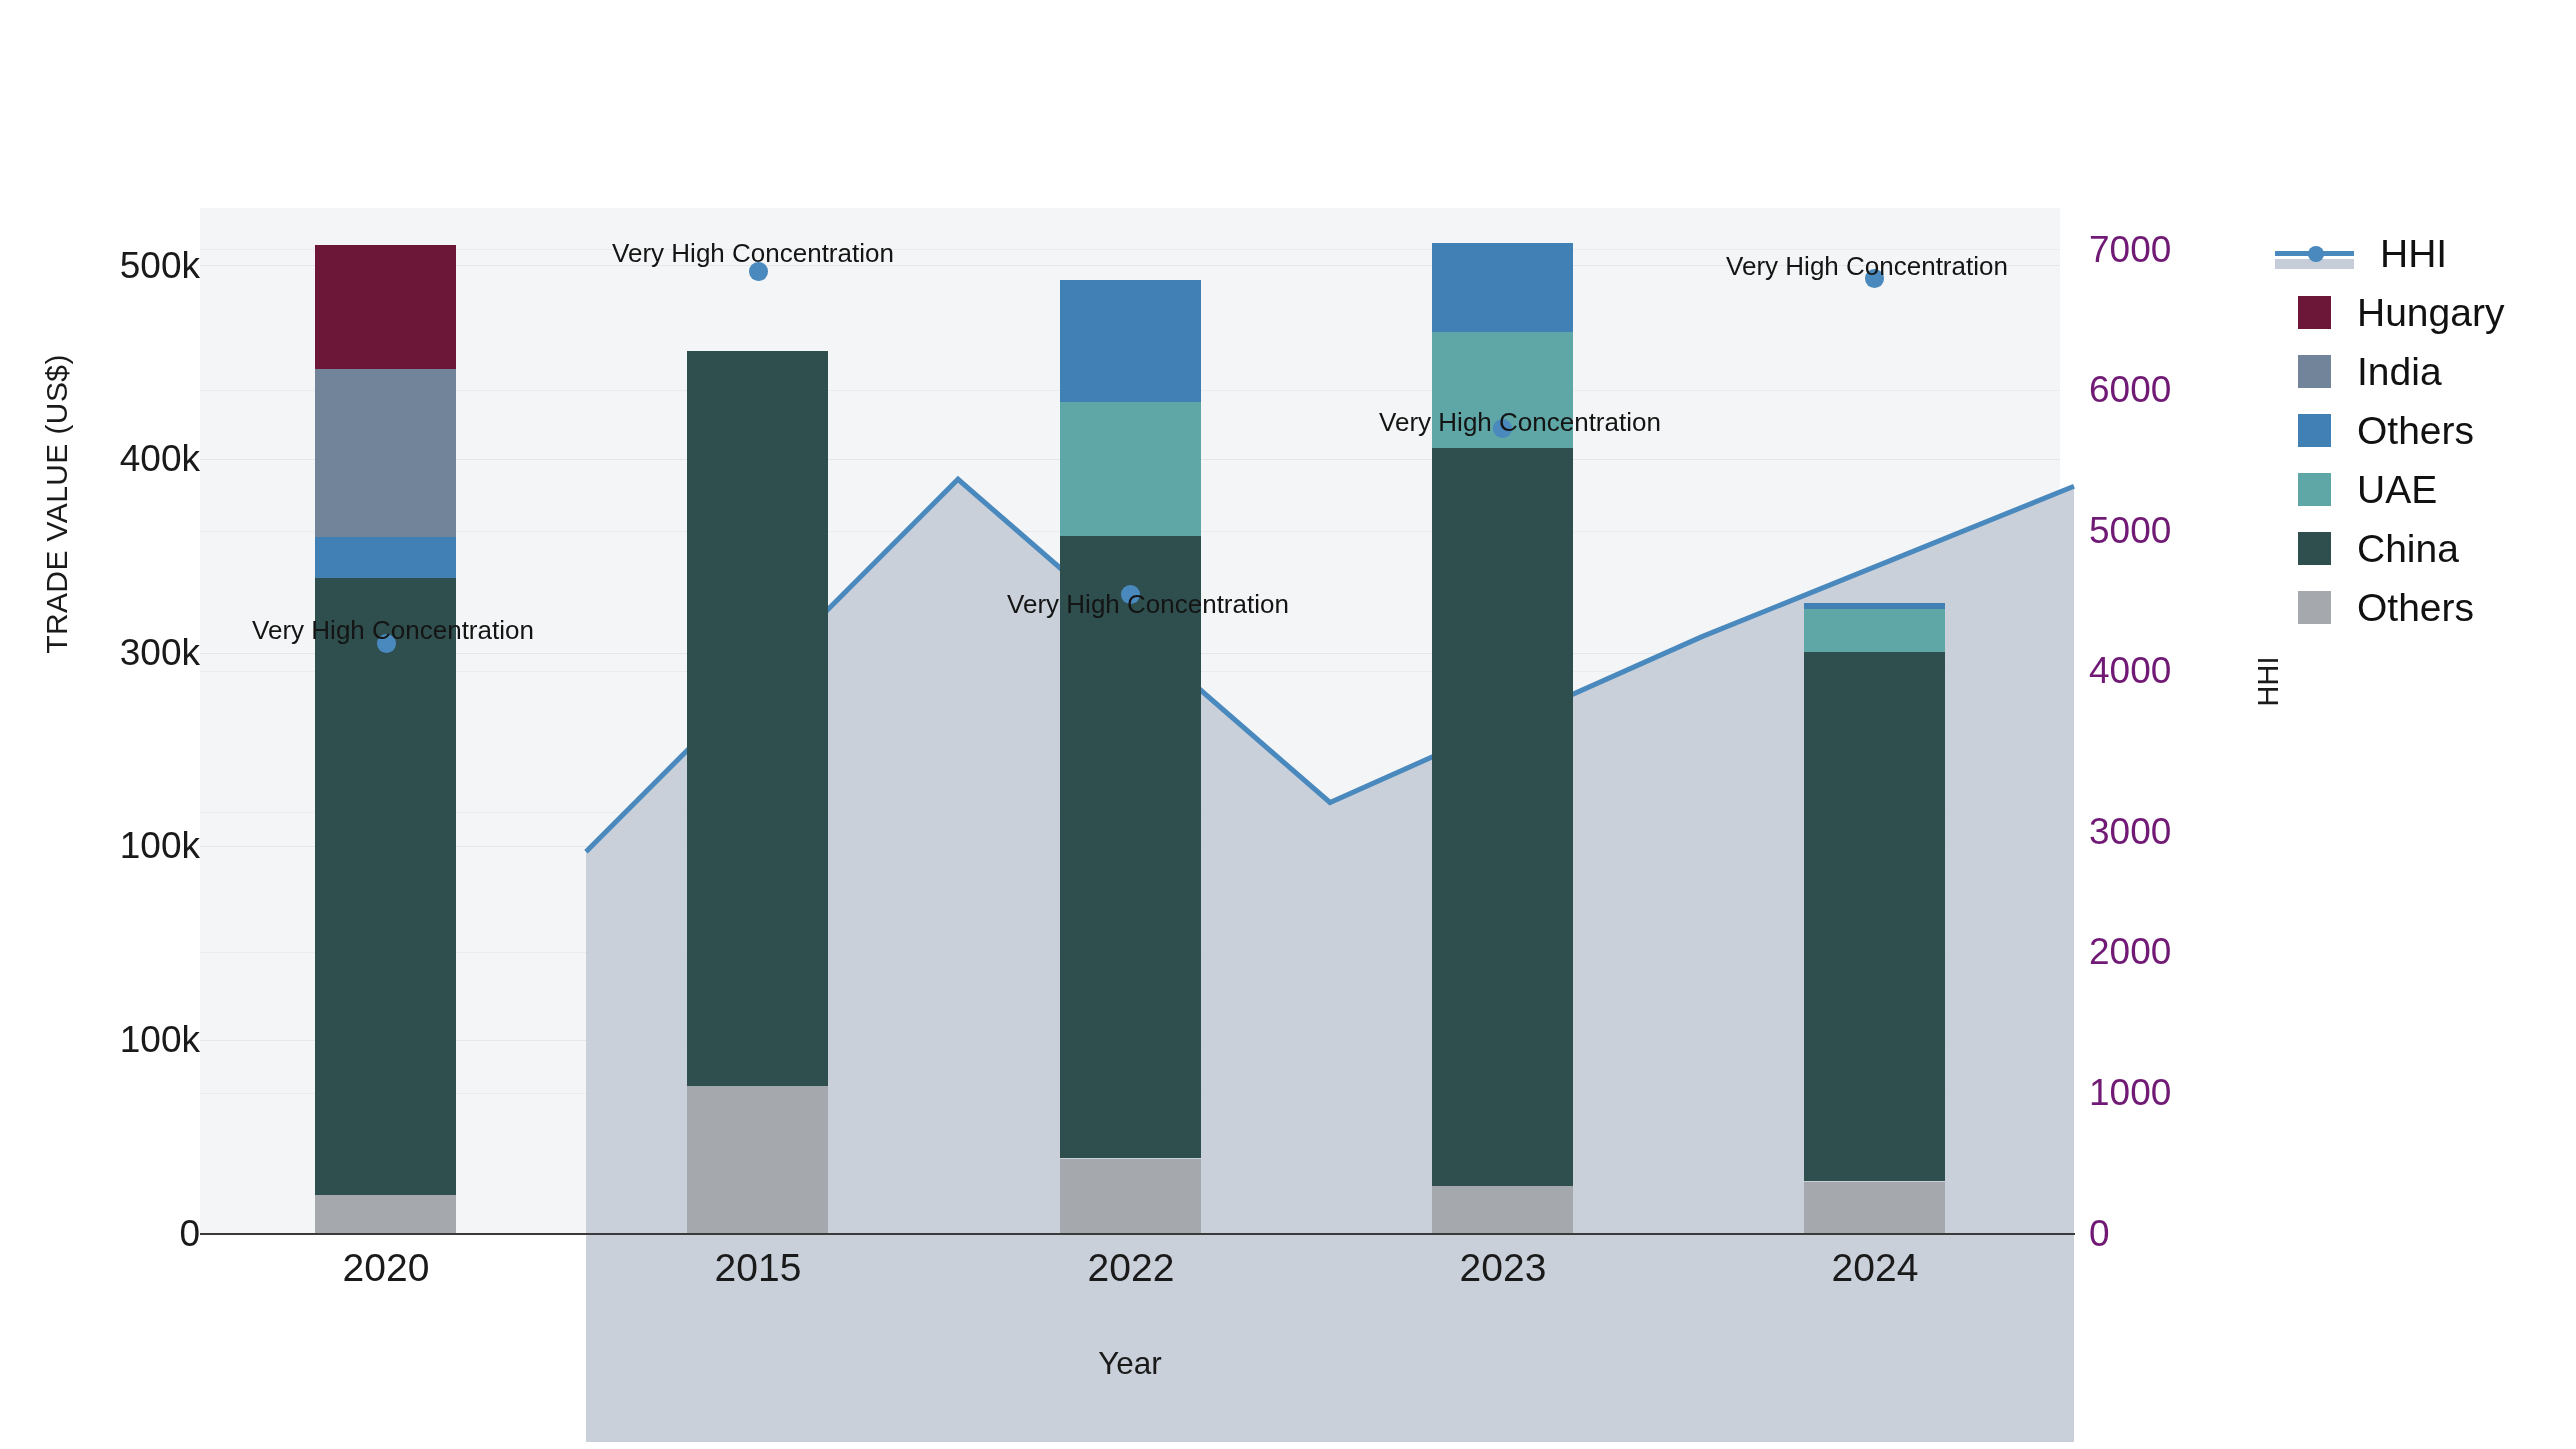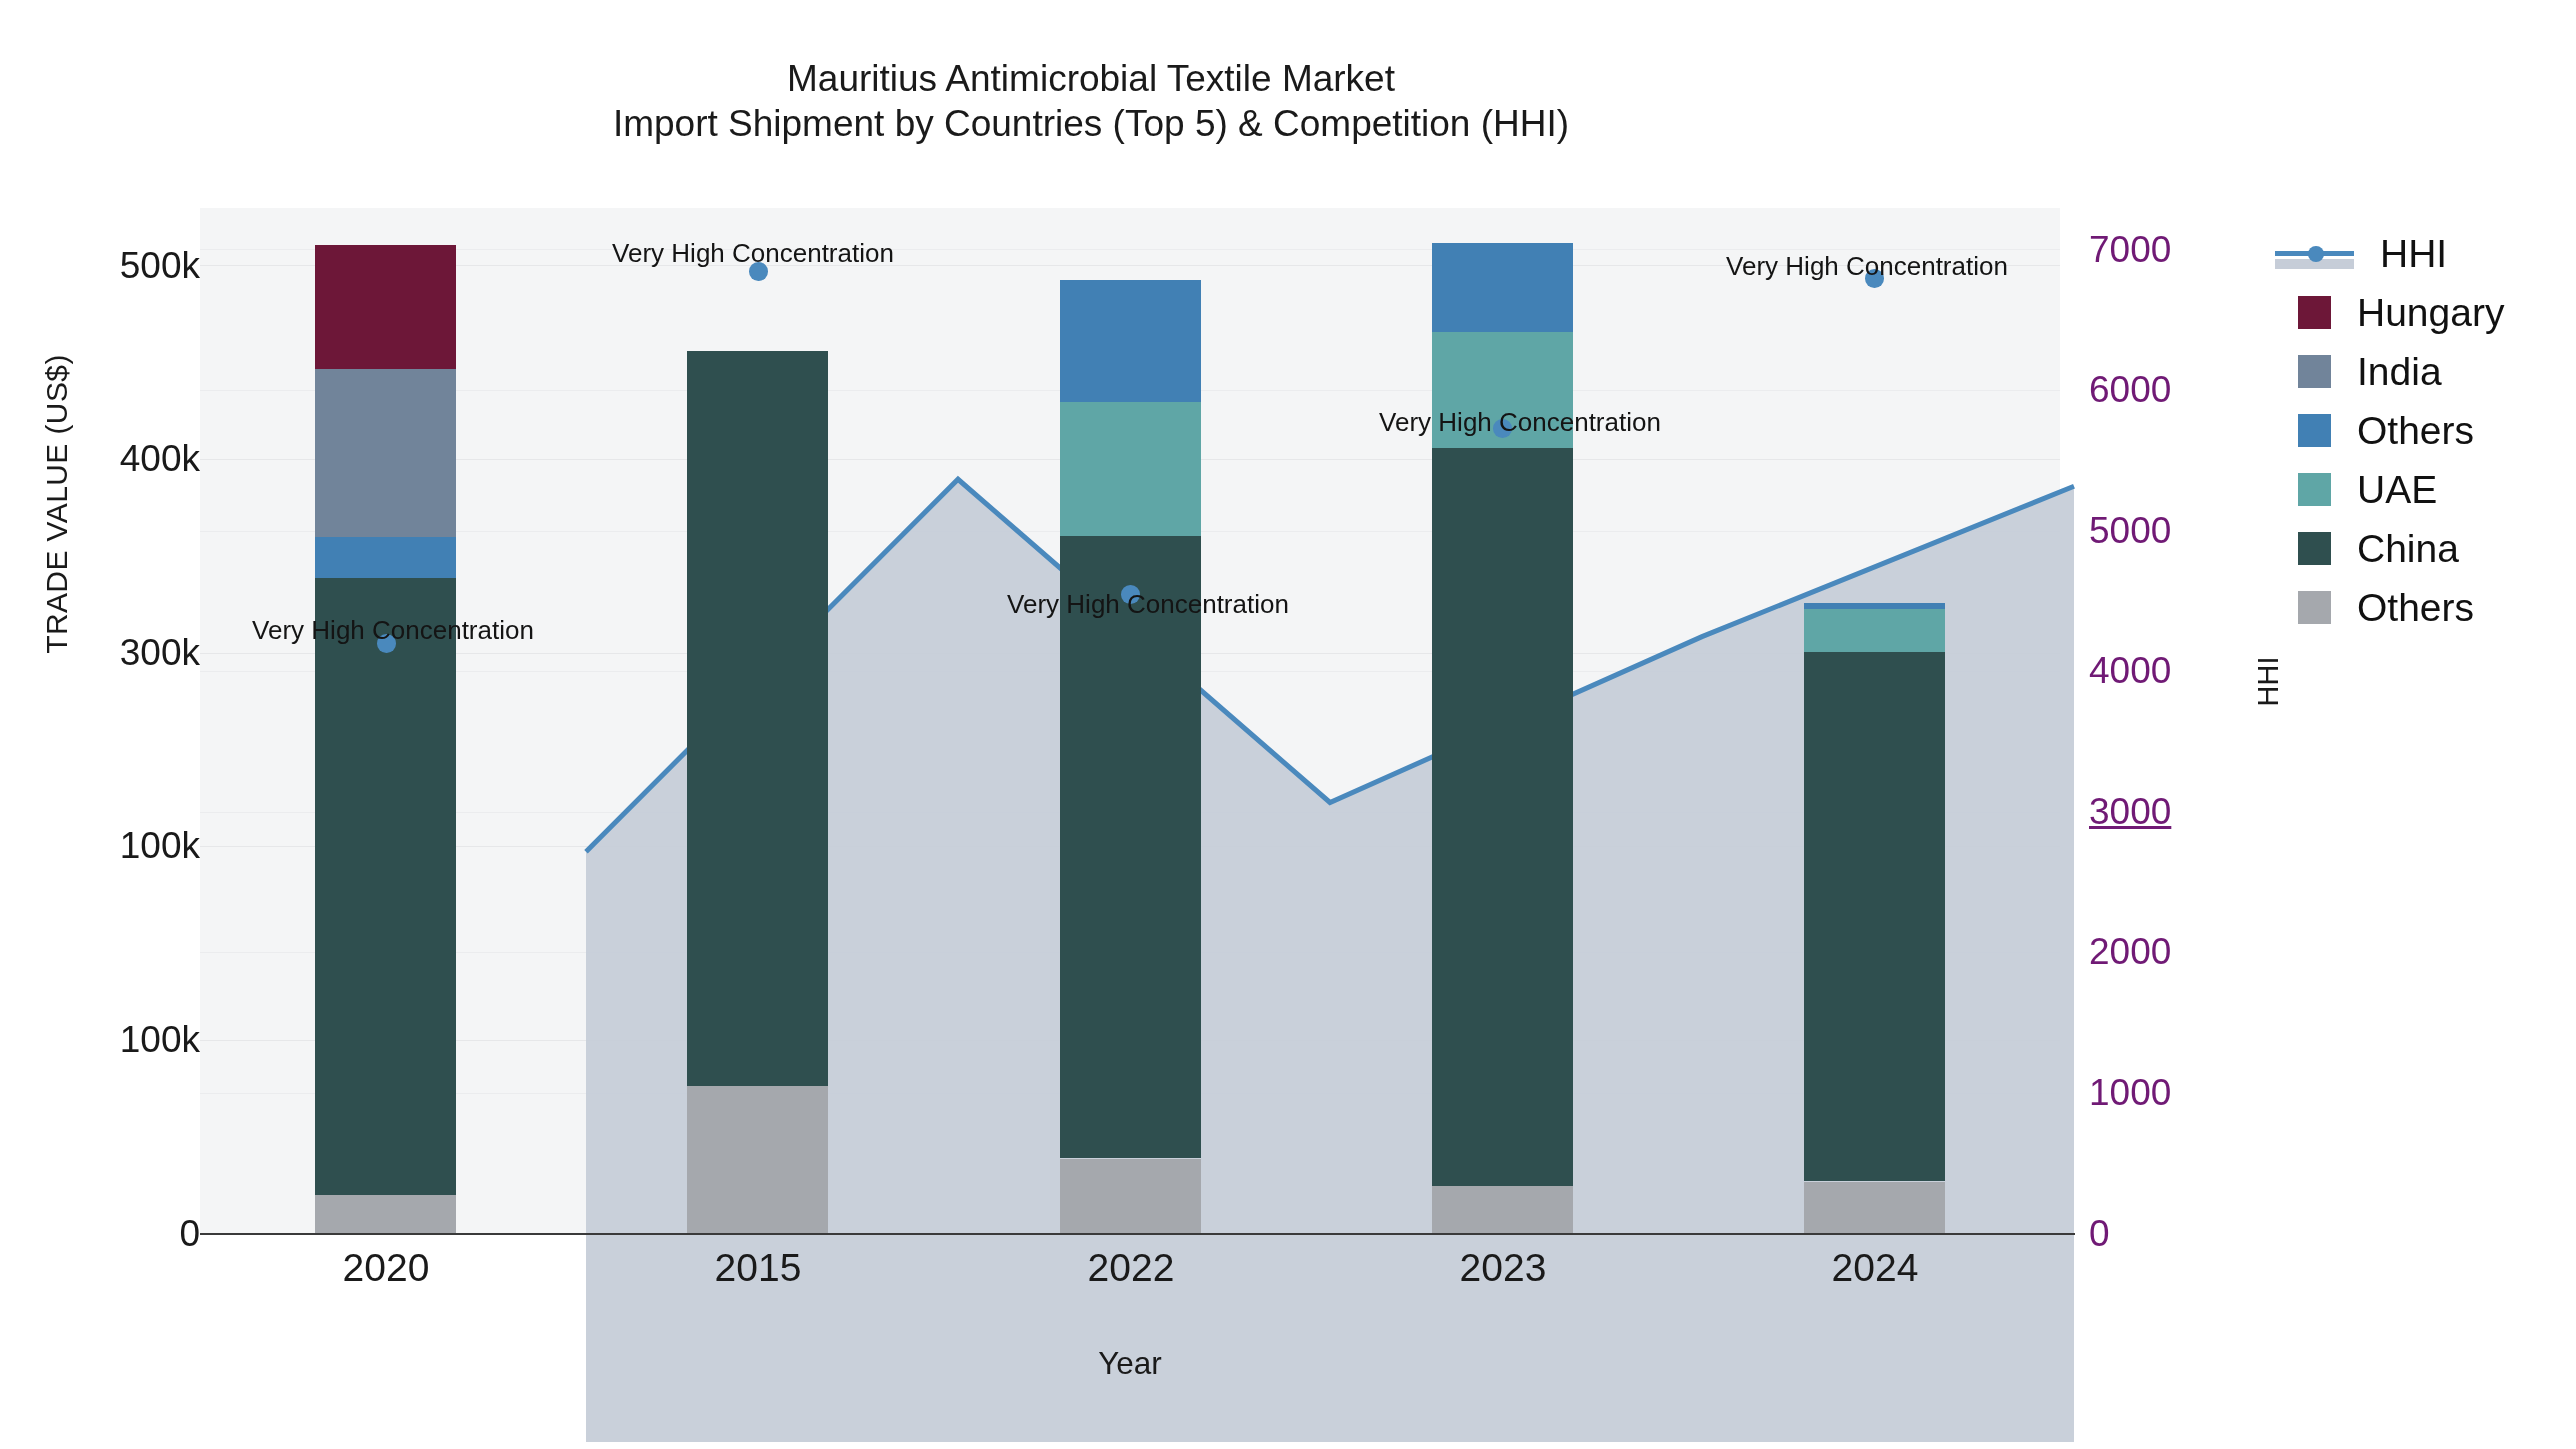--- a/index.html
+++ b/index.html
@@ -34,24 +34,20 @@
   .legend-line .band{position:absolute;left:0;right:0;top:21.5px;height:10px;background:#c6cdd8;}
   .legend-line .ln{position:absolute;left:0;right:0;top:14.3px;height:5px;background:#4a89bd;}
   .legend-line .dot{position:absolute;left:33px;top:9.3px;width:15.7px;height:15.7px;border-radius:50%;background:#4a89bd;}
   .legend-label{font-size:39px;color:#111;line-height:1;}
 </style>
 </head>
 <body>
 
 <div id="root">
 
-  <div class="title">
-    <div>Mauritius Antimicrobial Textile Market</div>
-    <div>Import Shipment by Countries (Top 5) &amp; Competition (HHI)</div>
-  </div>
 
   <div class="plot-bg">
     <div id="gridlines">
         <div class="gridline" style="top: 1025px;"></div>
         <div class="gridline" style="top: 832px;"></div>
         <div class="gridline" style="top: 638px;"></div>
         <div class="gridline" style="top: 445px;"></div>
         <div class="gridline" style="top: 251px;"></div>
         <div class="gridline" style="top: 57px;"></div>
         <div class="gridline" style="top: 1025px; background: rgb(235, 236, 238);"></div>
@@ -111,21 +107,21 @@
       <div class="ytick-left" style="top: 1040px;">100k</div>
       <div class="ytick-left" style="top: 846px;">100k</div>
       <div class="ytick-left" style="top: 653px;">300k</div>
       <div class="ytick-left" style="top: 459px;">400k</div>
       <div class="ytick-left" style="top: 266px;">500k</div>
     </div>
   <div id="yticks-right">
       <div class="ytick-right" style="top: 1234px;">0</div>
       <div class="ytick-right" style="top: 1093px;">1000</div>
       <div class="ytick-right" style="top: 952px;">2000</div>
-      <div class="ytick-right" style="top: 812px; text-decoration: underline;">3000</div>
+      <div class="ytick-right" style="top: 832px;">3000</div>
       <div class="ytick-right" style="top: 671px;">4000</div>
       <div class="ytick-right" style="top: 531px;">5000</div>
       <div class="ytick-right" style="top: 390px;">6000</div>
       <div class="ytick-right" style="top: 250px;">7000</div>
     </div>
   <div id="xticks">
       <div class="xtick" style="left: 386px;">2020</div>
       <div class="xtick" style="left: 758px;">2015</div>
       <div class="xtick" style="left: 1131px;">2022</div>
       <div class="xtick" style="left: 1503px;">2023</div>

